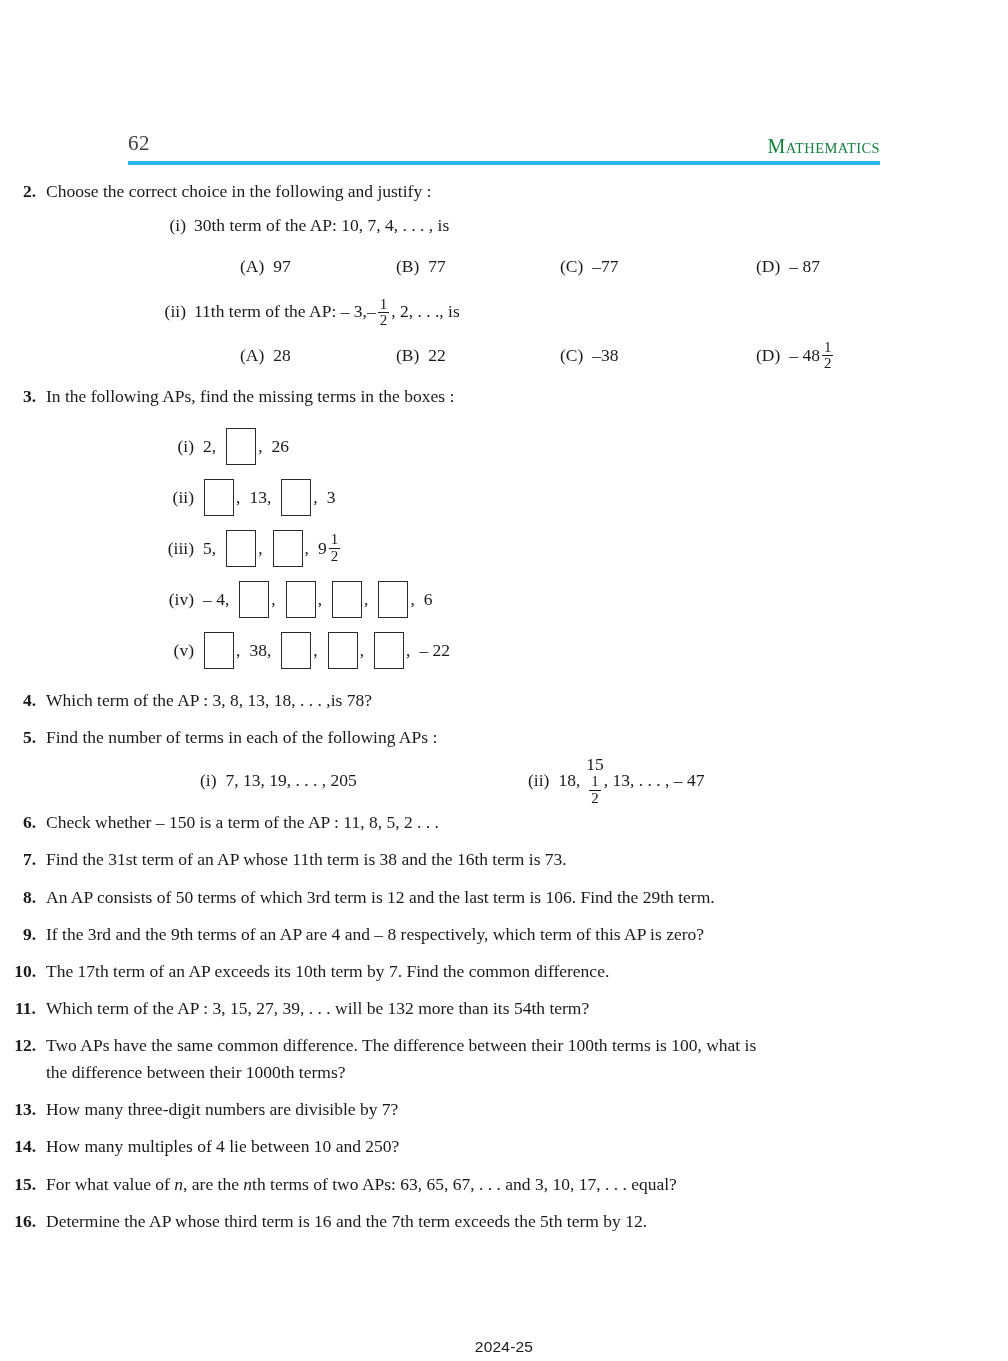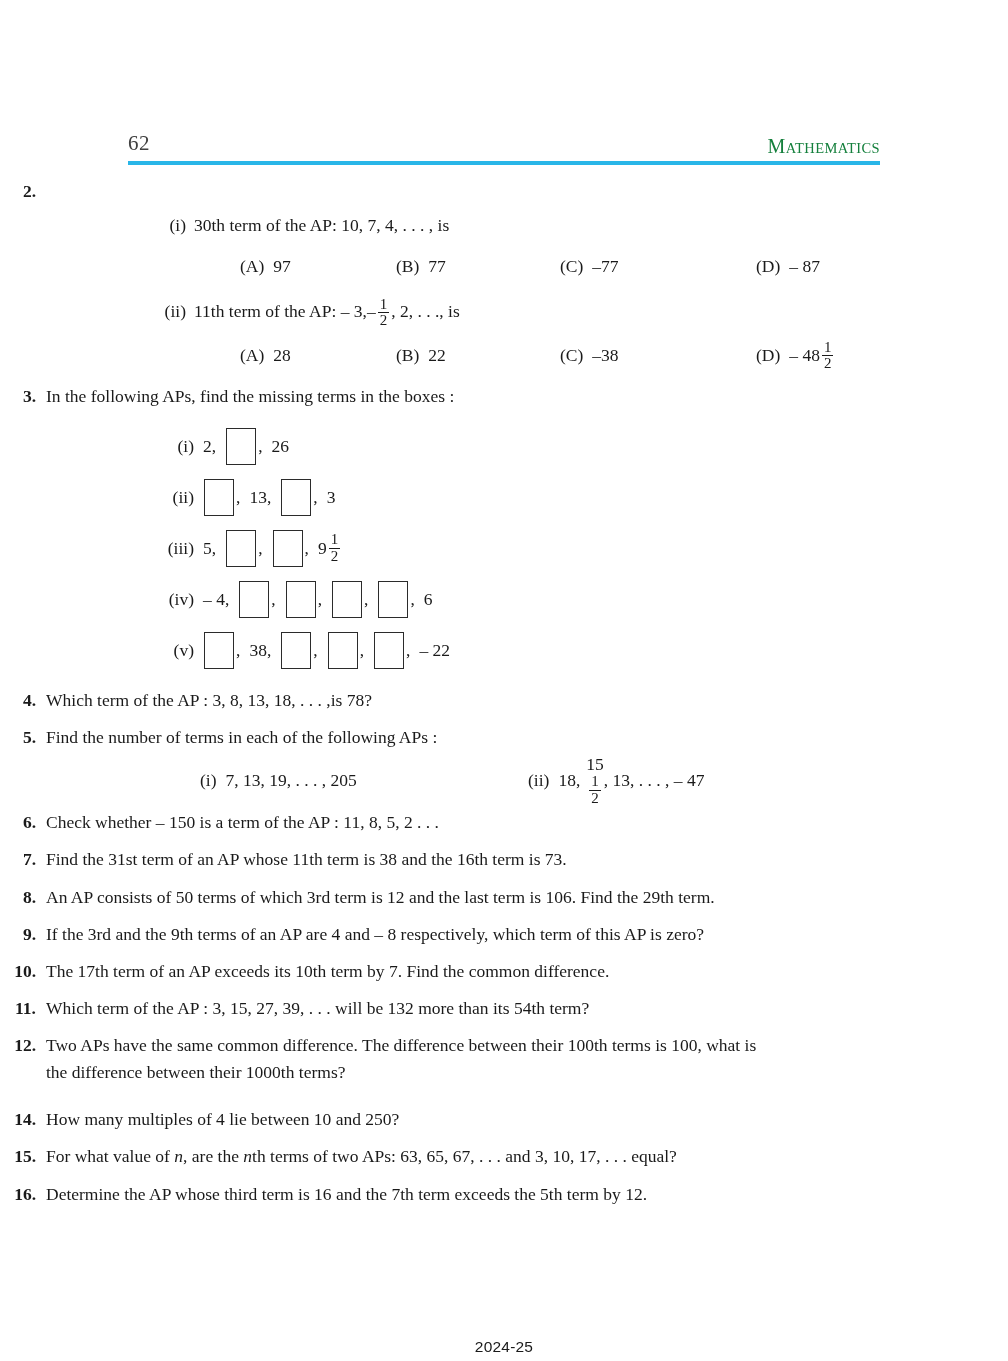--- a/index.html
+++ b/index.html
@@ -233,20 +233,21 @@
   <div class="header">
     <div class="page-number">62</div>
     <div class="header-title"><span class="cap">M</span><span>ATHEMATICS</span></div>
   </div>
   <div class="header-rule"></div>
 
   <div class="content">
 
     <div class="qrow">
       <div class="qnum">2.</div>
+      <div class="qtext">Choose the correct choice in the following and justify :</div>
     </div>
 
     <div class="spacer-6"></div>
 
     <div class="num-col">
       <div class="subrow">
         <div class="sublabel">(i)</div>
         <div class="subbody">30th term of the AP: 10, 7, 4, . . . , is</div>
       </div>
     </div>
@@ -491,20 +492,24 @@
 
     <div class="spacer-10"></div>
 
     <div class="qrow">
       <div class="qnum">12.</div>
       <div class="qtext">Two APs have the same common difference. The difference between their 100th terms is 100, what is the difference between their 1000th terms?</div>
     </div>
 
     <div class="spacer-10"></div>
 
+    <div class="qrow">
+      <div class="qnum">13.</div>
+      <div class="qtext">How many three-digit numbers are divisible by 7?</div>
+    </div>
 
     <div class="spacer-10"></div>
 
     <div class="qrow">
       <div class="qnum">14.</div>
       <div class="qtext">How many multiples of 4 lie between 10 and 250?</div>
     </div>
 
     <div class="spacer-10"></div>
 

